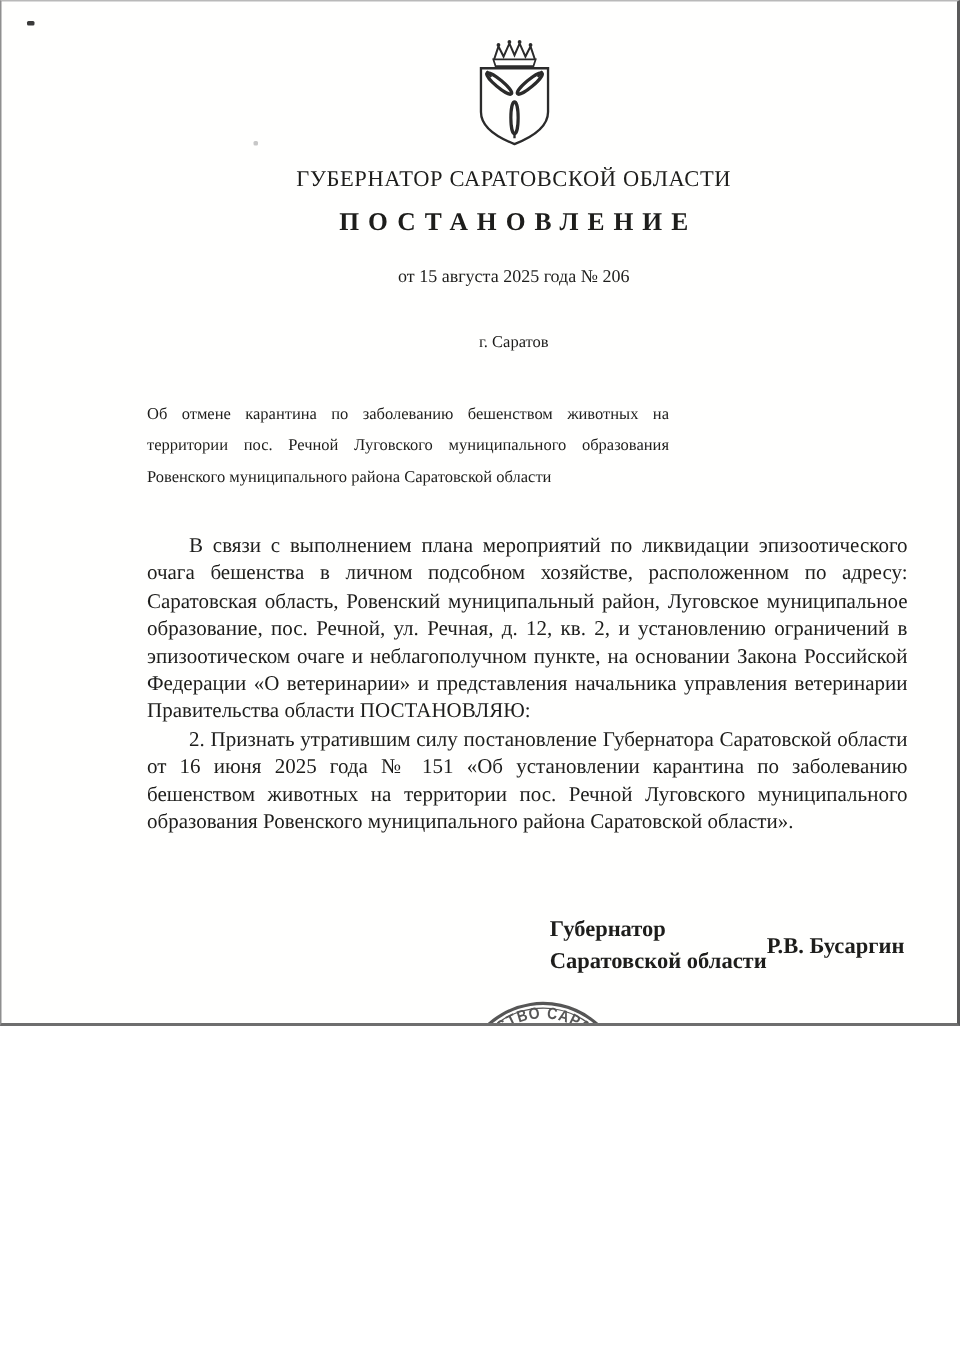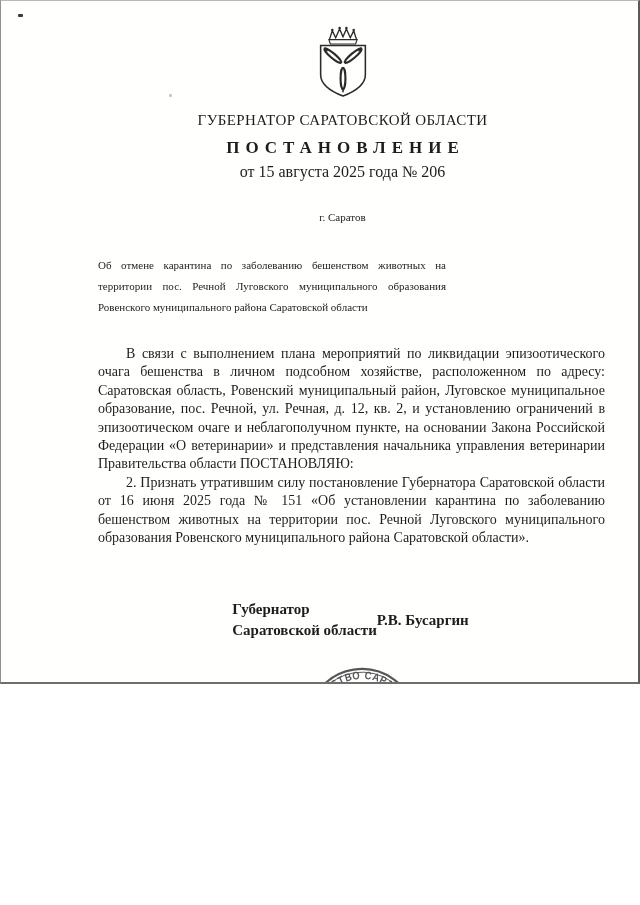--- a/index.html
+++ b/index.html
@@ -28,21 +28,21 @@
     white-space: nowrap;
   }
   .doc-type {
     margin-top: 9px;
     font-size: 17px;
     font-weight: bold;
     letter-spacing: 6px;
     margin-right: -6px;
     white-space: nowrap;
   }
-  .date-line { margin-top: 5px; font-size: 16px; white-space: nowrap; }
+  .date-line { margin-top: 19px; font-size: 12px; white-space: nowrap; }
   .city-line { margin-top: 30px; font-size: 11px; }
   
   .doc-title {
     margin: 32px 0 0 97px;
     width: 348px;
     font-size: 11px;
     font-weight: normal;
     line-height: 21px;
     text-align: justify;
   }
@@ -53,21 +53,21 @@
     font-size: 14px;
     line-height: 18.4px;
     text-align: justify;
   }
   .doc-body p { text-indent: 28px; }
   
   .signature-row {
     margin: 52px 0 0 97px;
     width: 505px;
     display: flex;
-    justify-content: center;
+    justify-content: flex-end;
     align-items: center;
     font-size: 15px;
     font-weight: bold;
     line-height: 21px;
   }
   .sig-name { white-space: nowrap; }
   
   .stamp {
     position: absolute;
     left: 298px;

